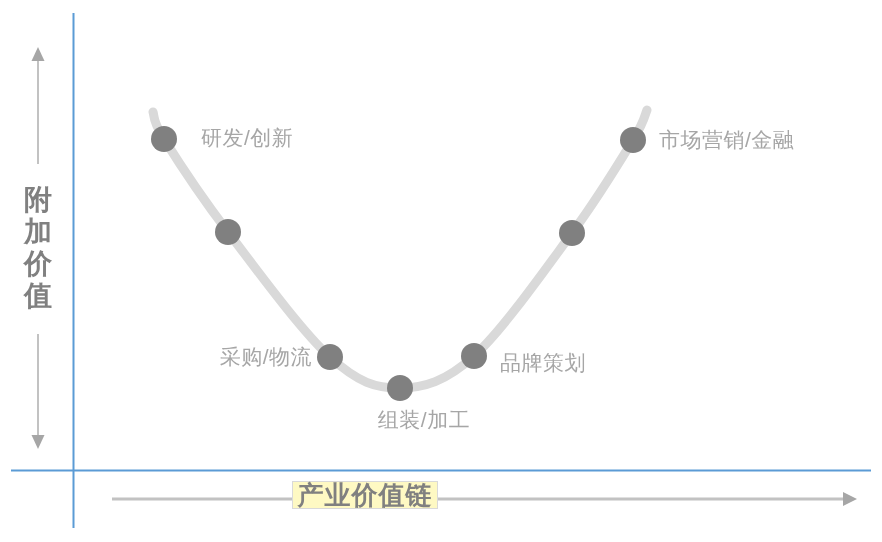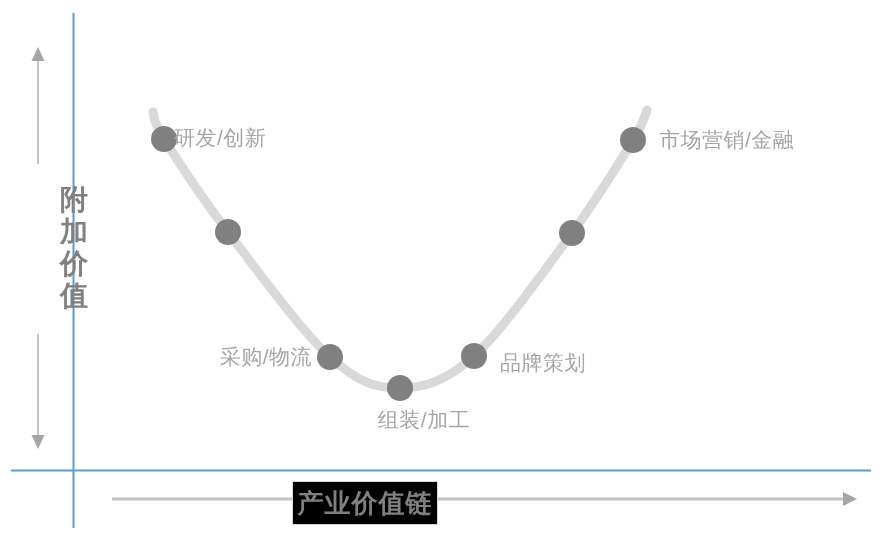--- a/index.html
+++ b/index.html
@@ -21,47 +21,46 @@
     top: 0;
   }
   .point-label {
     position: absolute;
     font-size: 21px;
     line-height: 26px;
     color: var(--label-color, #a6a6a6);
     white-space: nowrap;
     letter-spacing: 0.5px;
   }
-  .pl0 { left: 174px; top: 125px; text-align: right; }
+  .pl0 { left: 201px; top: 125px; text-align: right; }
   .pl1 { left: 252px; top: 219px; }
   .pl2 { right: 570px; top: 344px; margin-left: 16px; }
   .pl3 { left: 398px; top: 407px; transform: translateX(-50%); margin-left: 26px; }
   .pl4 { left: 500px; top: 350px; }
   .pl5 { left: 607px; top: 222px; }
   .pl6 { left: 659px; top: 127px; }
   .y-axis-title {
     position: absolute;
     left: 22px;
     top: 184px;
     width: 32px;
     font-size: 28px;
     line-height: 32px;
     font-weight: bold;
     color: var(--axis-title-color, #808080);
     word-break: break-all;
     text-align: center;
-    margin-left: 36px;
   }
   .x-axis-title-box {
     position: absolute;
     left: 292px;
     top: 481px;
     width: 146px;
-    height: 44px;
-    background: #000000;
+    height: 28px;
+    background: #fef9c3;
     border: 1.5px solid var(--curve-color, #d9d9d9);
     box-sizing: border-box;
     display: flex;
     align-items: center;
     justify-content: center;
   }
   .x-axis-title-box span {
     font-size: 26px;
     font-weight: bold;
     letter-spacing: 1px;

